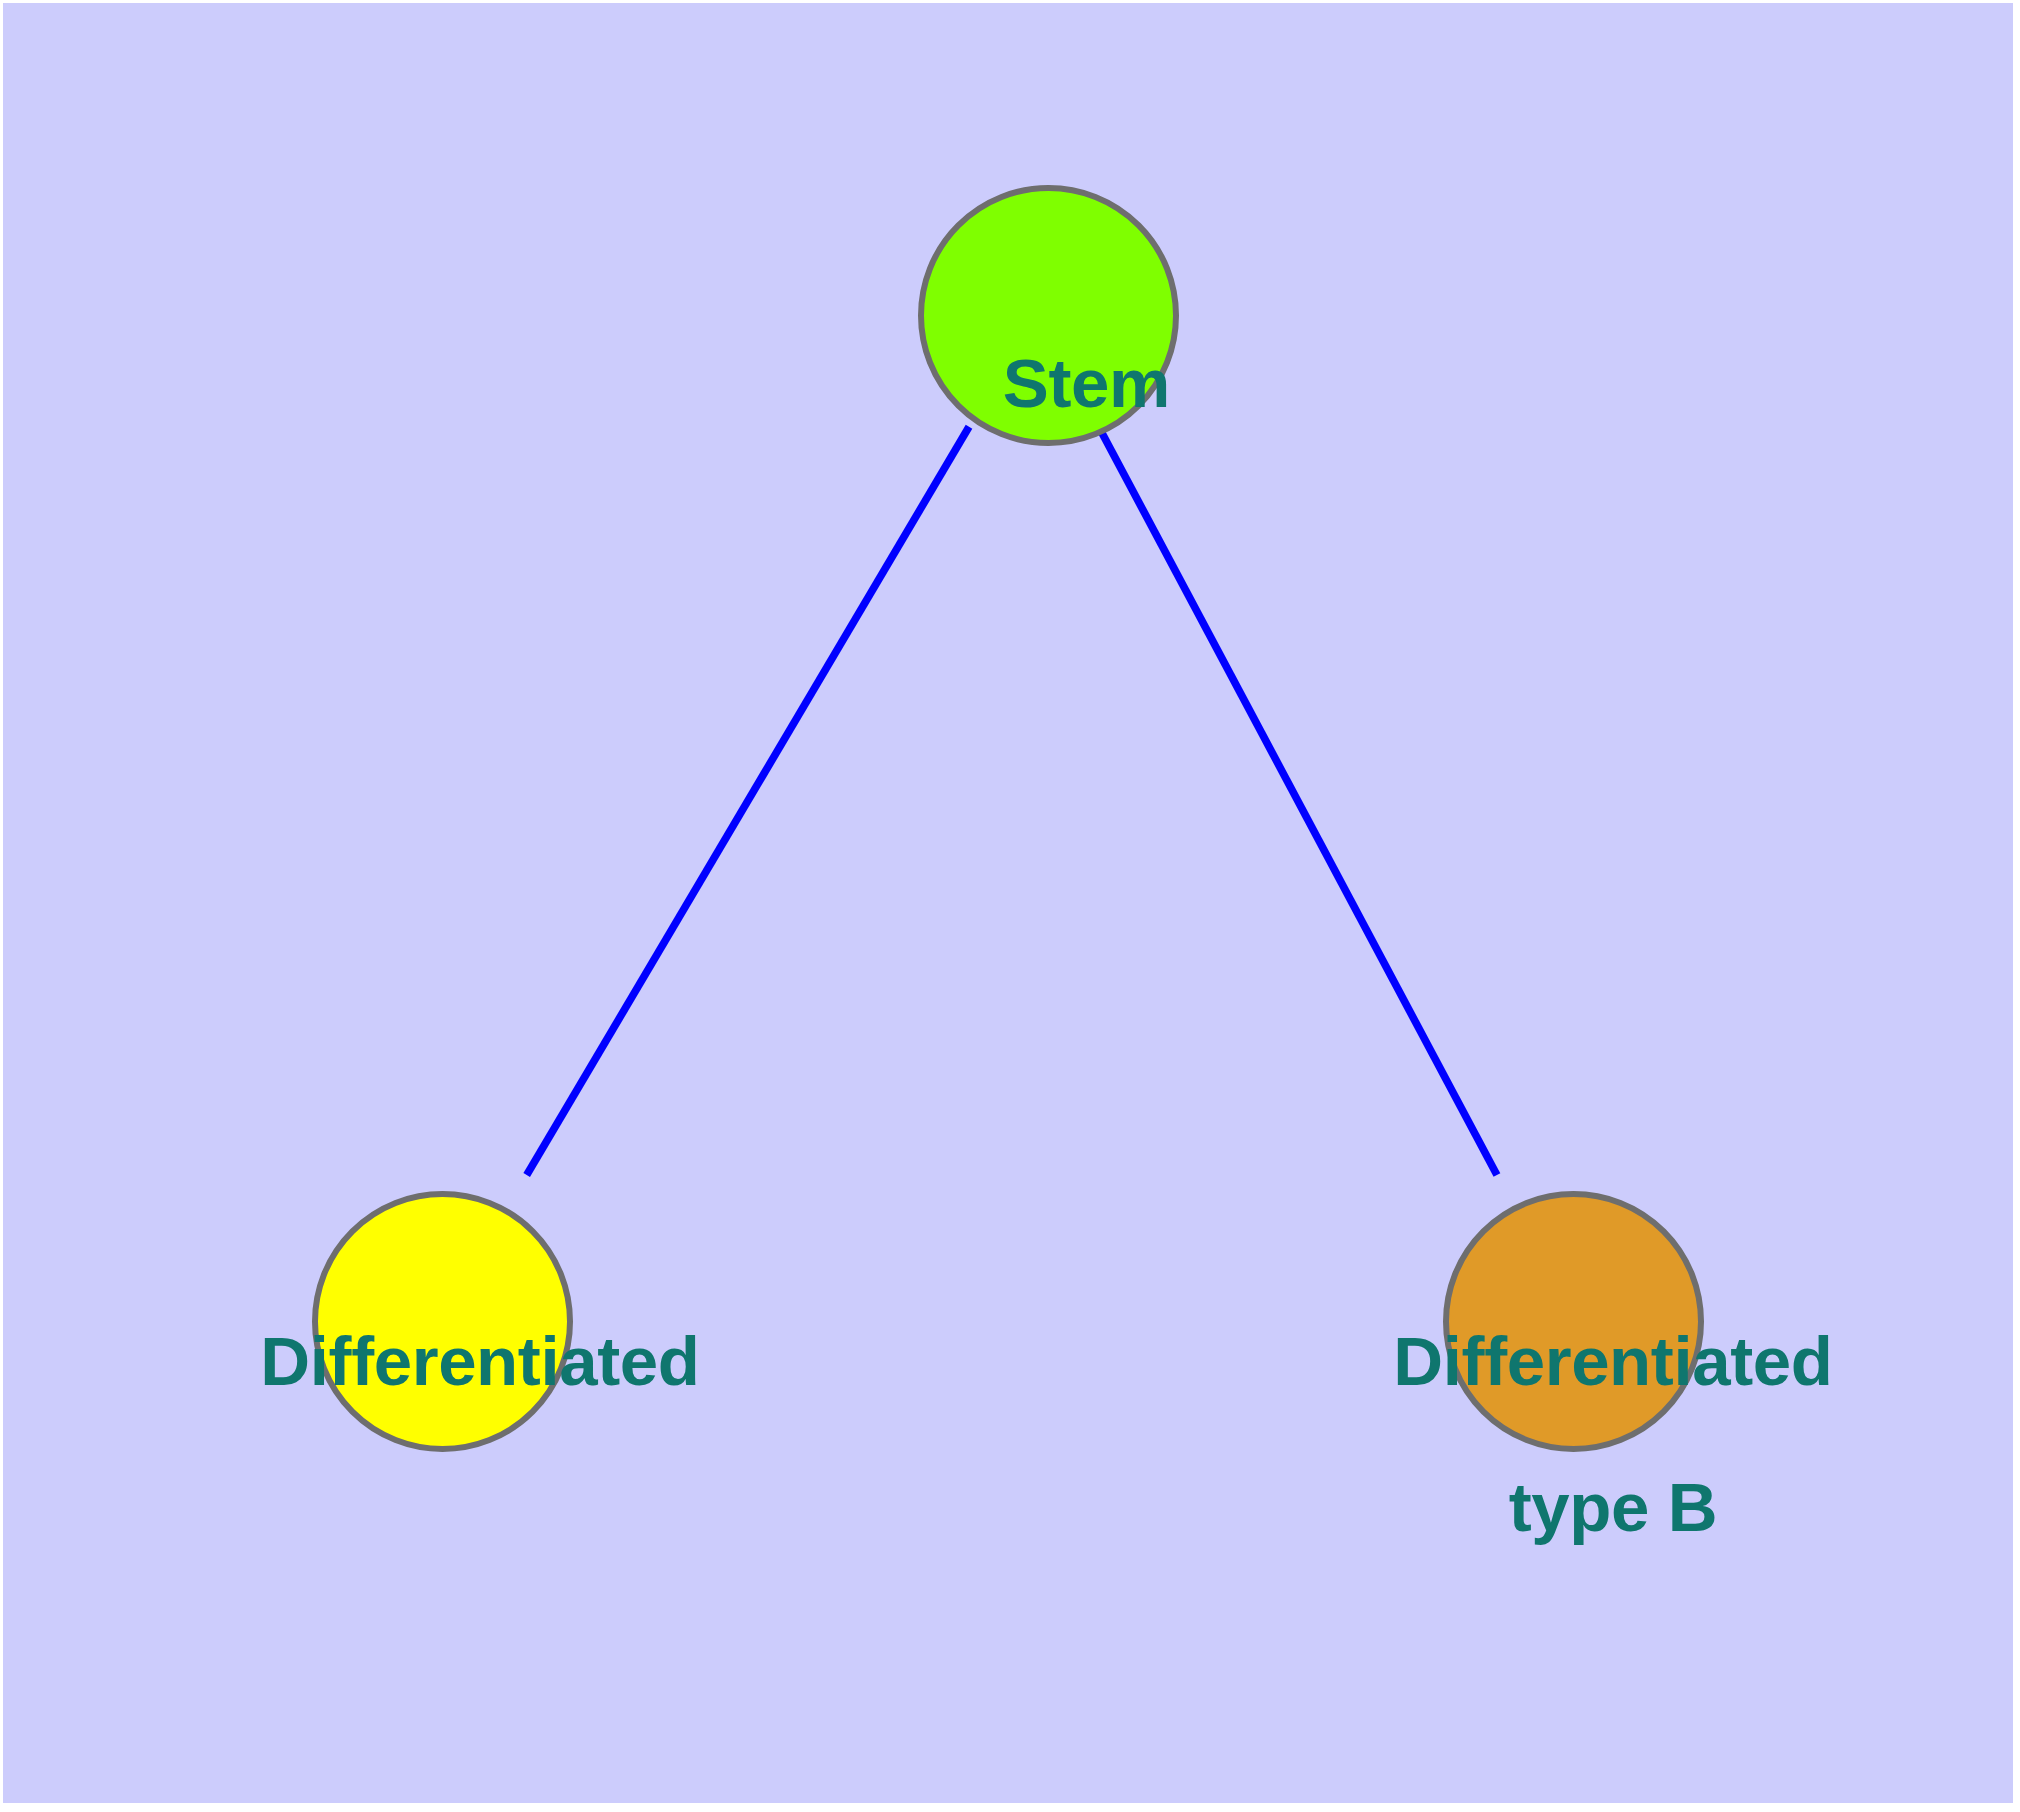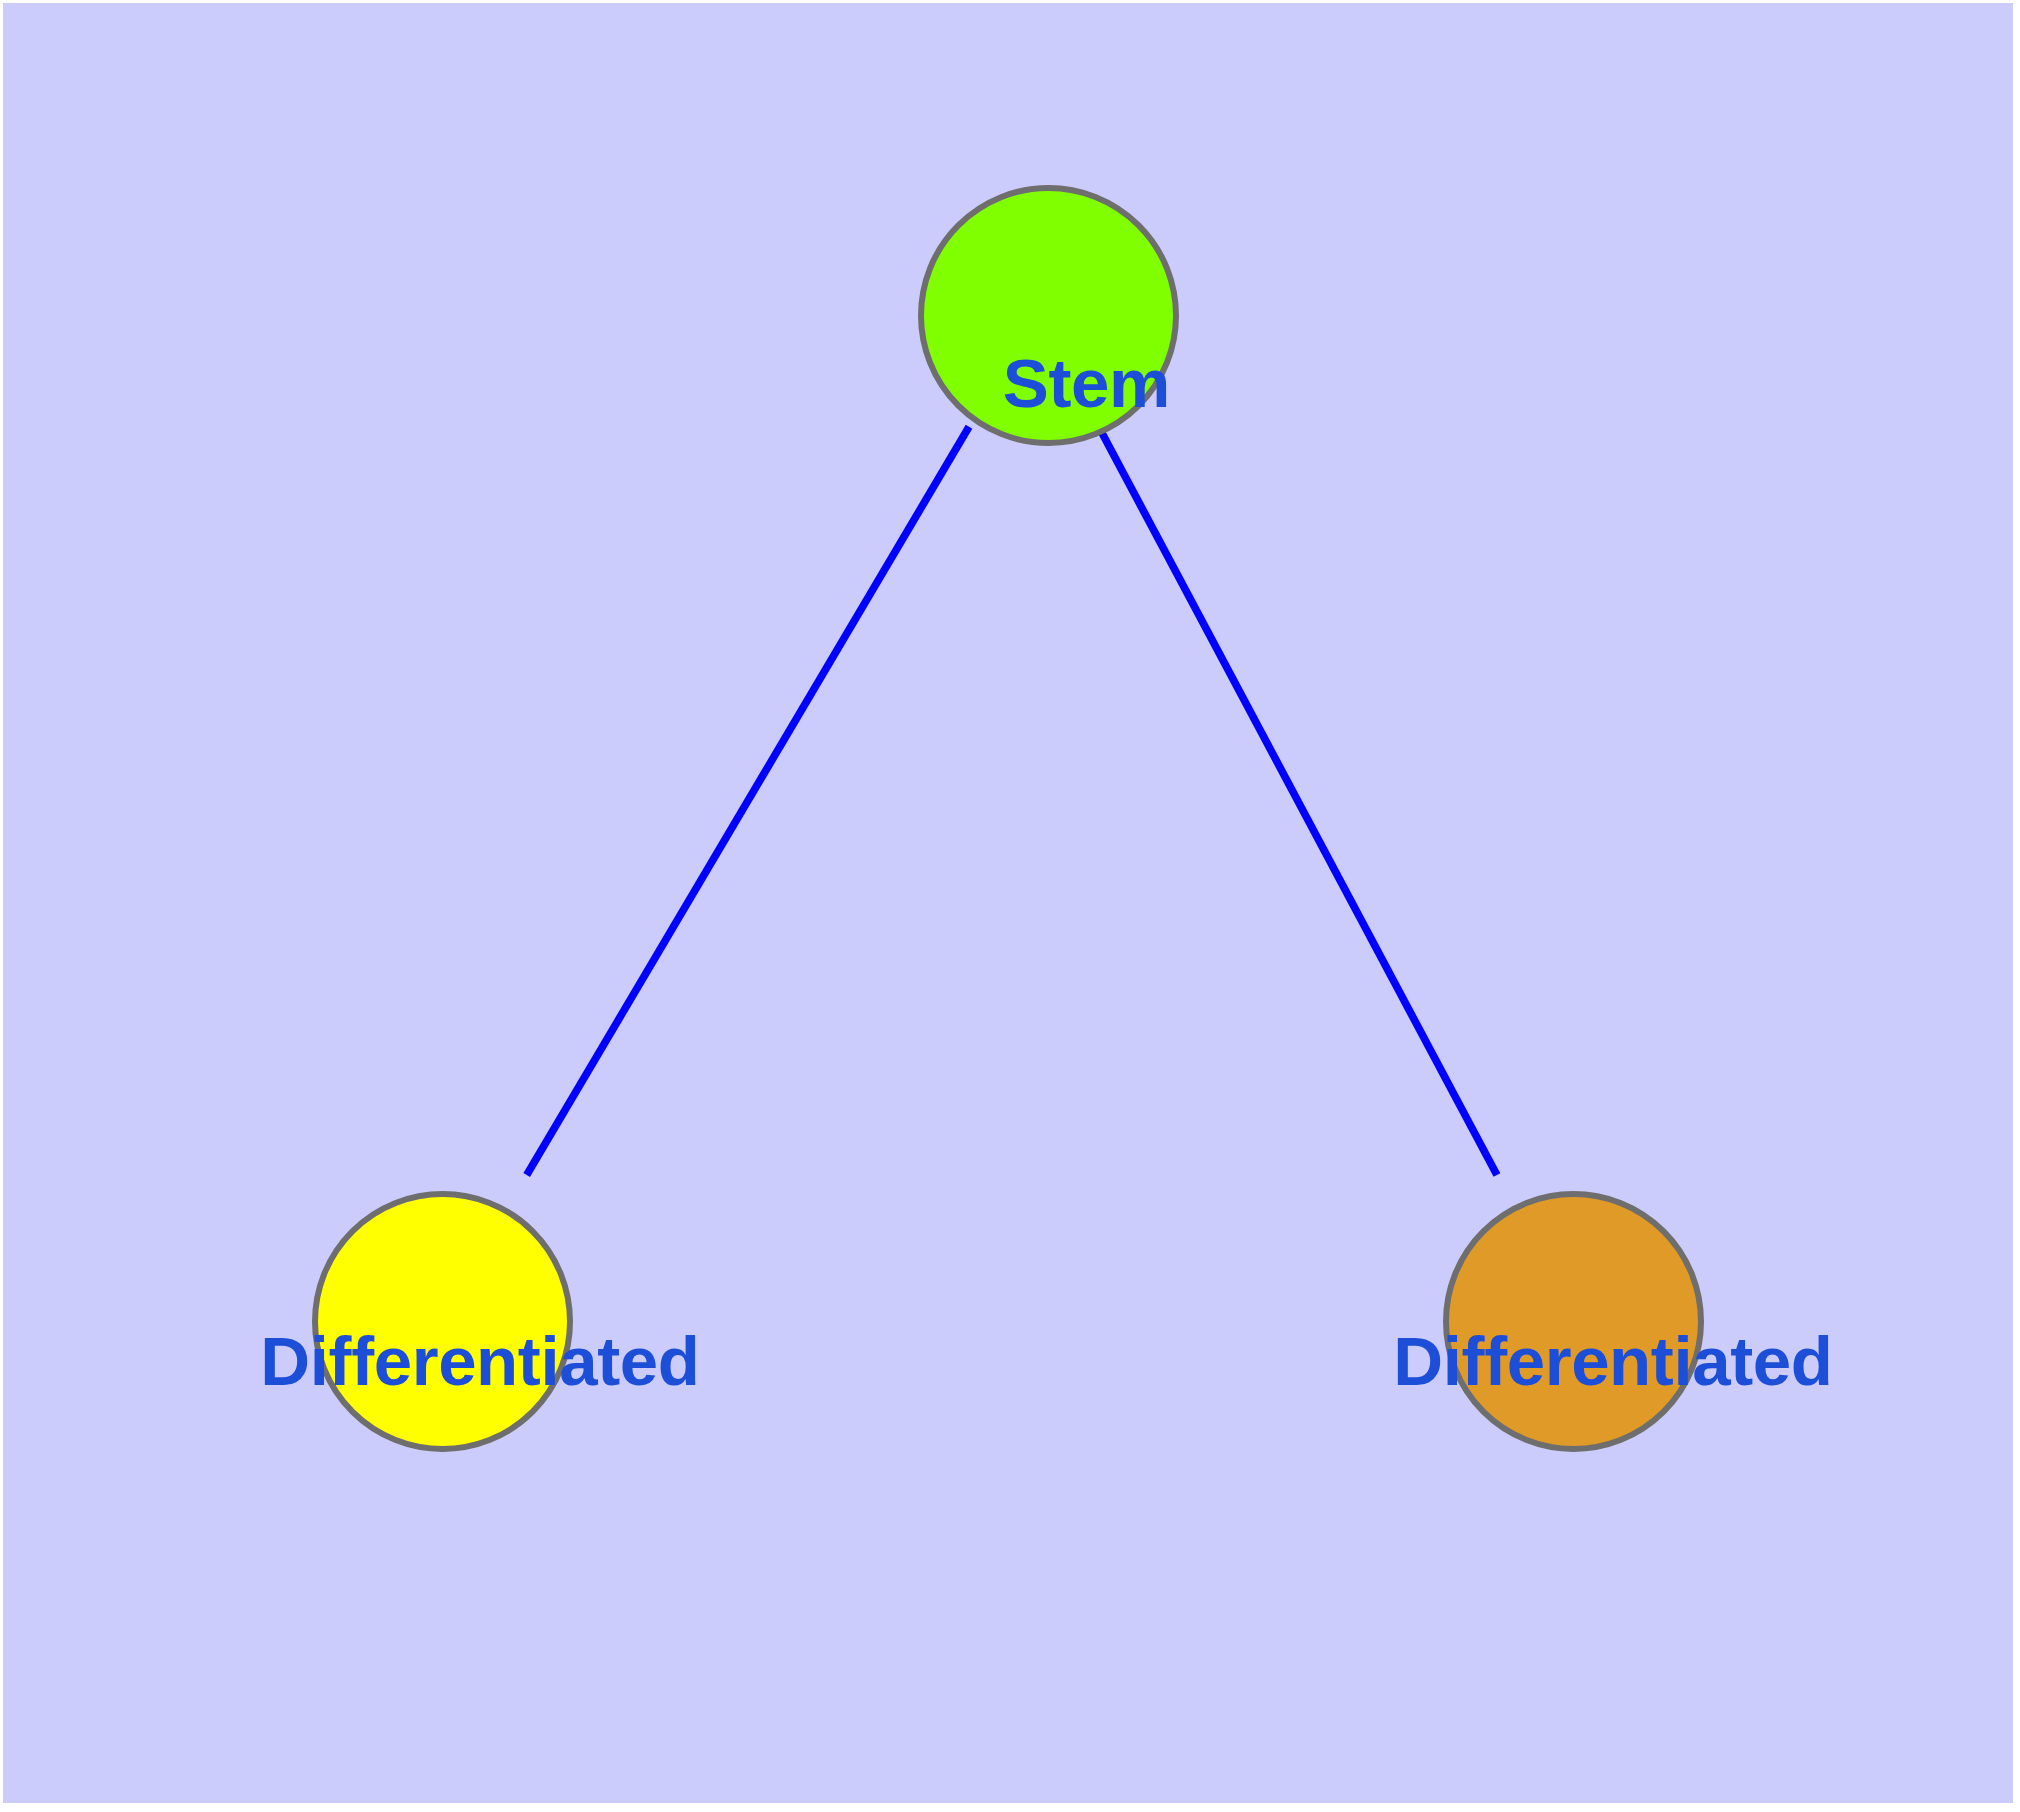--- a/index.html
+++ b/index.html
@@ -37,21 +37,21 @@
     position: absolute;
     border-radius: 50%;
     box-sizing: border-box;
     border: 6px solid #6e6e6e;
   }
 
   .node-label {
     position: absolute;
     text-align: center;
     font-weight: bold;
-    color: #1d4ed8;
+    color: #0f766e;
     white-space: pre;
     line-height: 1.06;
     letter-spacing: -0.4px;
   }
 
   
   #node-stem {
     left: 915px;
     top: 182px;
     width: 261px;
@@ -112,16 +112,17 @@
   <div class="node-label" id="label-stem">
     <span>Stem</span>
   </div>
 
   <div class="node-label" id="label-diff-a">
     <span>Differentiated</span><br>
   </div>
 
   <div class="node-label" id="label-diff-b">
     <span>Differentiated</span><br>
+    <span>type B</span>
   </div>
 
 </div>
 
 
 </body></html>

